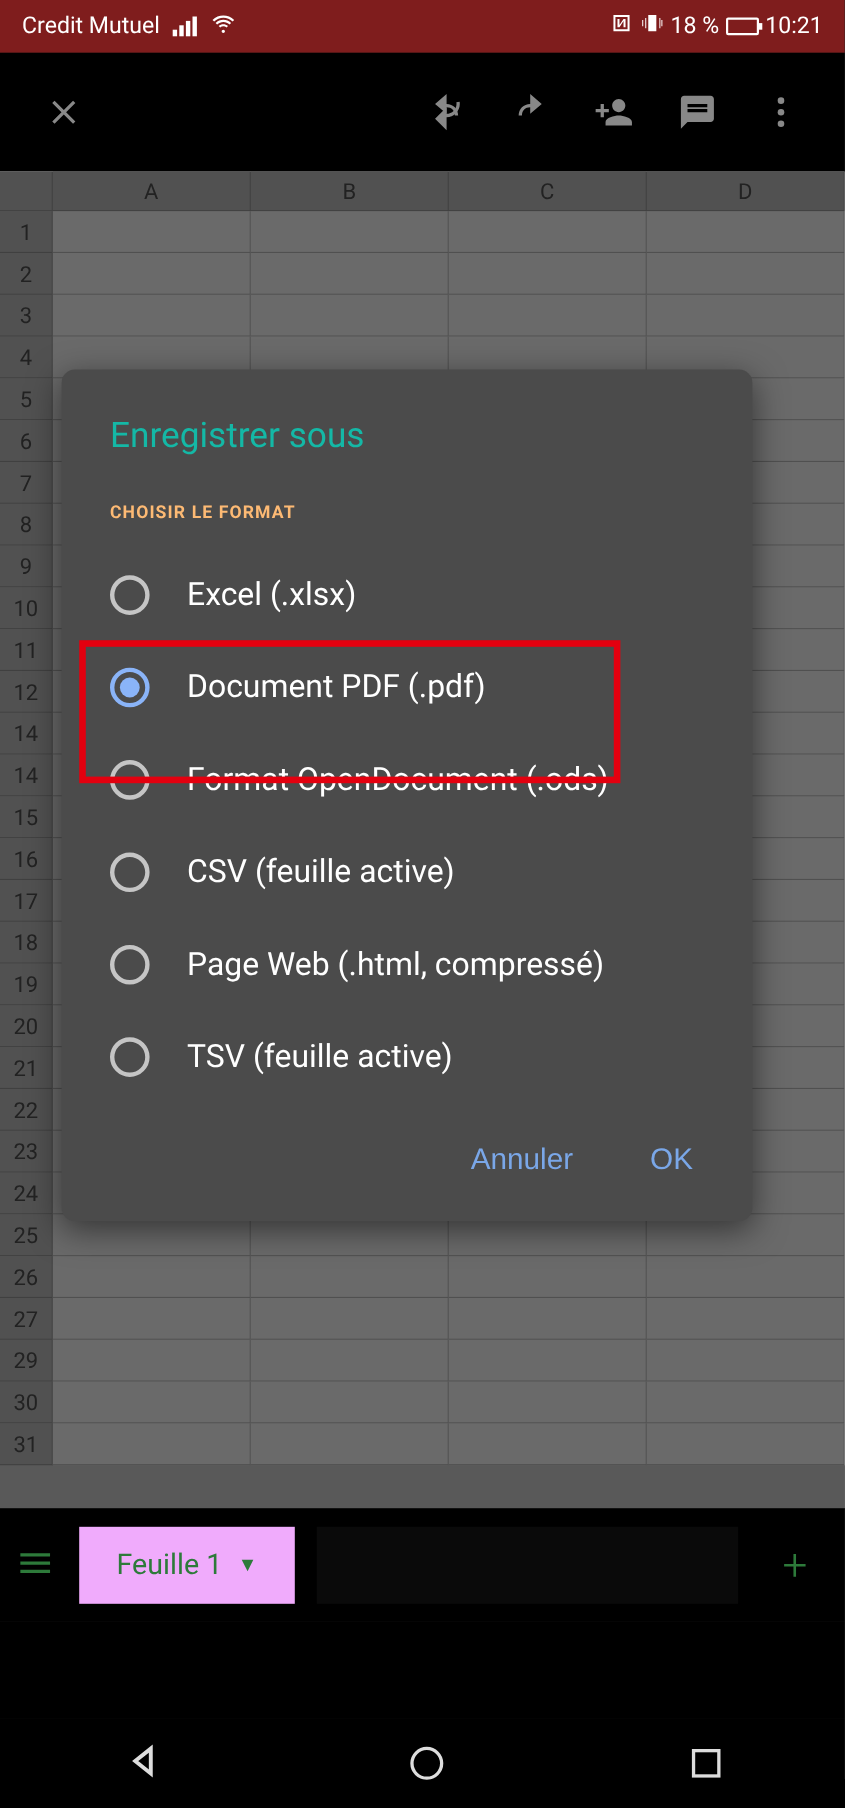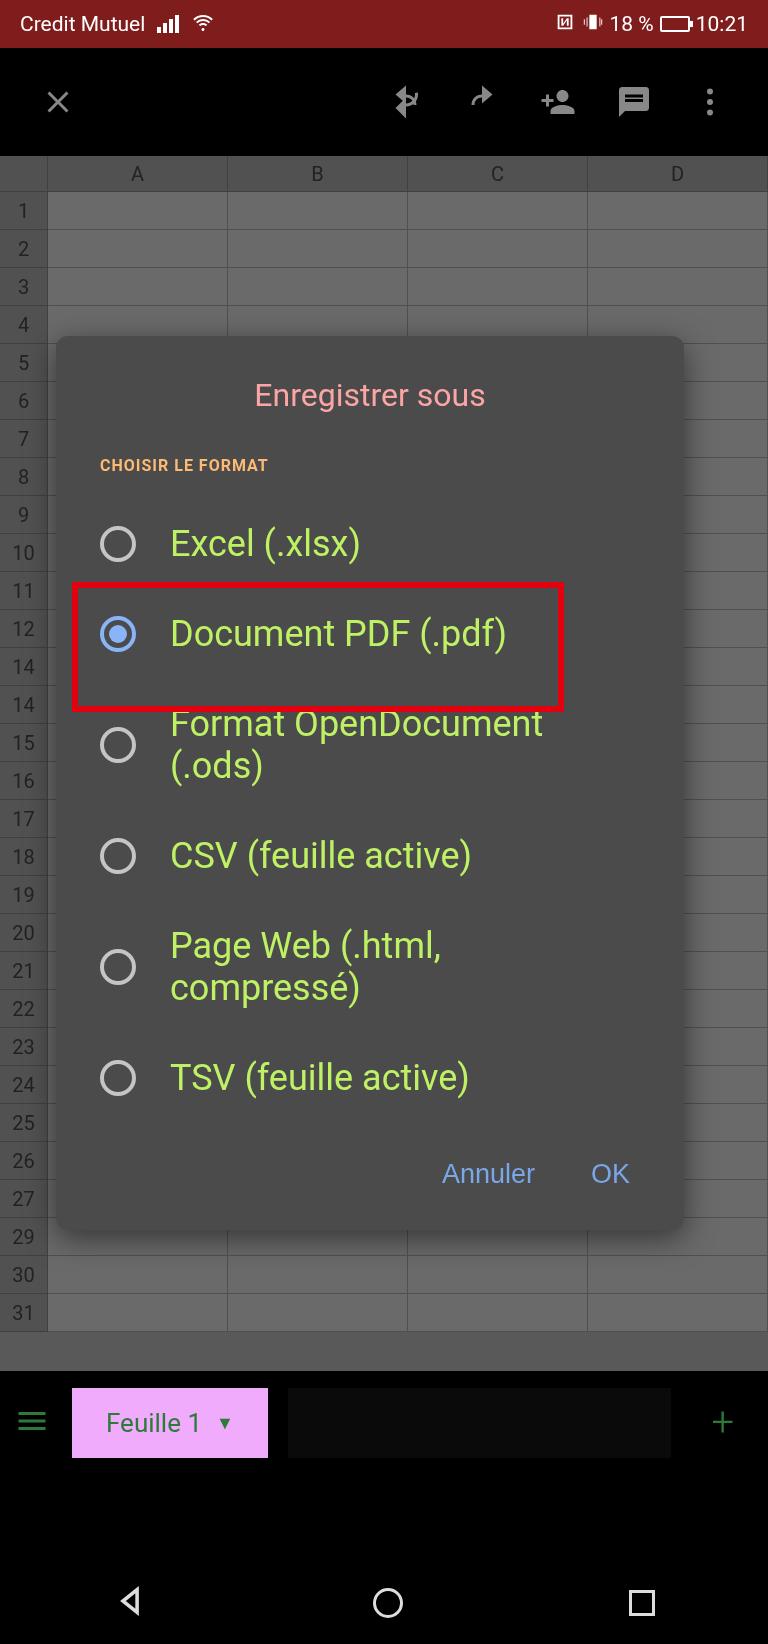--- a/index.html
+++ b/index.html
@@ -87,39 +87,39 @@
       position: absolute;
       left: 56px;
       top: 336px;
       width: 628px;
       background: #4b4b4b;
       border-radius: 12px;
       z-index: 10;
       padding: 40px 0 30px 0;
       box-shadow: 0 8px 30px rgba(0,0,0,.5);
     }
-    .dialog-title { color:#fca5a5; font-size:32px; padding: 0 44px 30px 44px; text-align: center;}
+    .dialog-title { color:#14b8a6; font-size:32px; padding: 0 44px 30px 44px;}
     .dialog-section-heading { color:#fdba74; font-size:16px; letter-spacing:1px; font-weight:700; padding: 12px 44px 24px 44px;}
     .option { display:flex; align-items:center; gap:34px; padding: 24px 44px; }
     .radio { width:36px; height:36px; border:4px solid #c5c5c5; border-radius:50%; flex-shrink:0; display:flex;align-items:center;justify-content:center;}
     .radio.selected { border-color:#8ab4f8;}
     .radio.selected::after { content:""; width:18px; height:18px; background:#8ab4f8; border-radius:50%;}
-    .option-label { color:#bef264; font-size:36px;}
+    .option-label { color:#ffffff; font-size:29px;}
     .highlight-box {
       position:absolute;
       left:72px;
       top:582px;
       width:492px;
       height:130px;
       border:6px solid #e3000f;
       z-index:20;
       pointer-events:none;
     }
     .dialog-actions { display:flex; justify-content:flex-end; gap:56px; padding: 36px 54px 10px 44px;}
-    .dialog-btn { color:#7aa7e8; font-size:27px; background:none; border:none; font-weight:500;}
+    .dialog-btn { color:#7aa7e8; font-size:27px; background:none; border:none; font-weight:500;margin-left:14px;}
 
     .bottom-spacer{height:88px;background:#000;}
   </style>
 </head>
 <body>
 
 <div class="status-bar">
   <div class="status-left">
     <span>Credit Mutuel</span>
     <span class="signal-bars">

